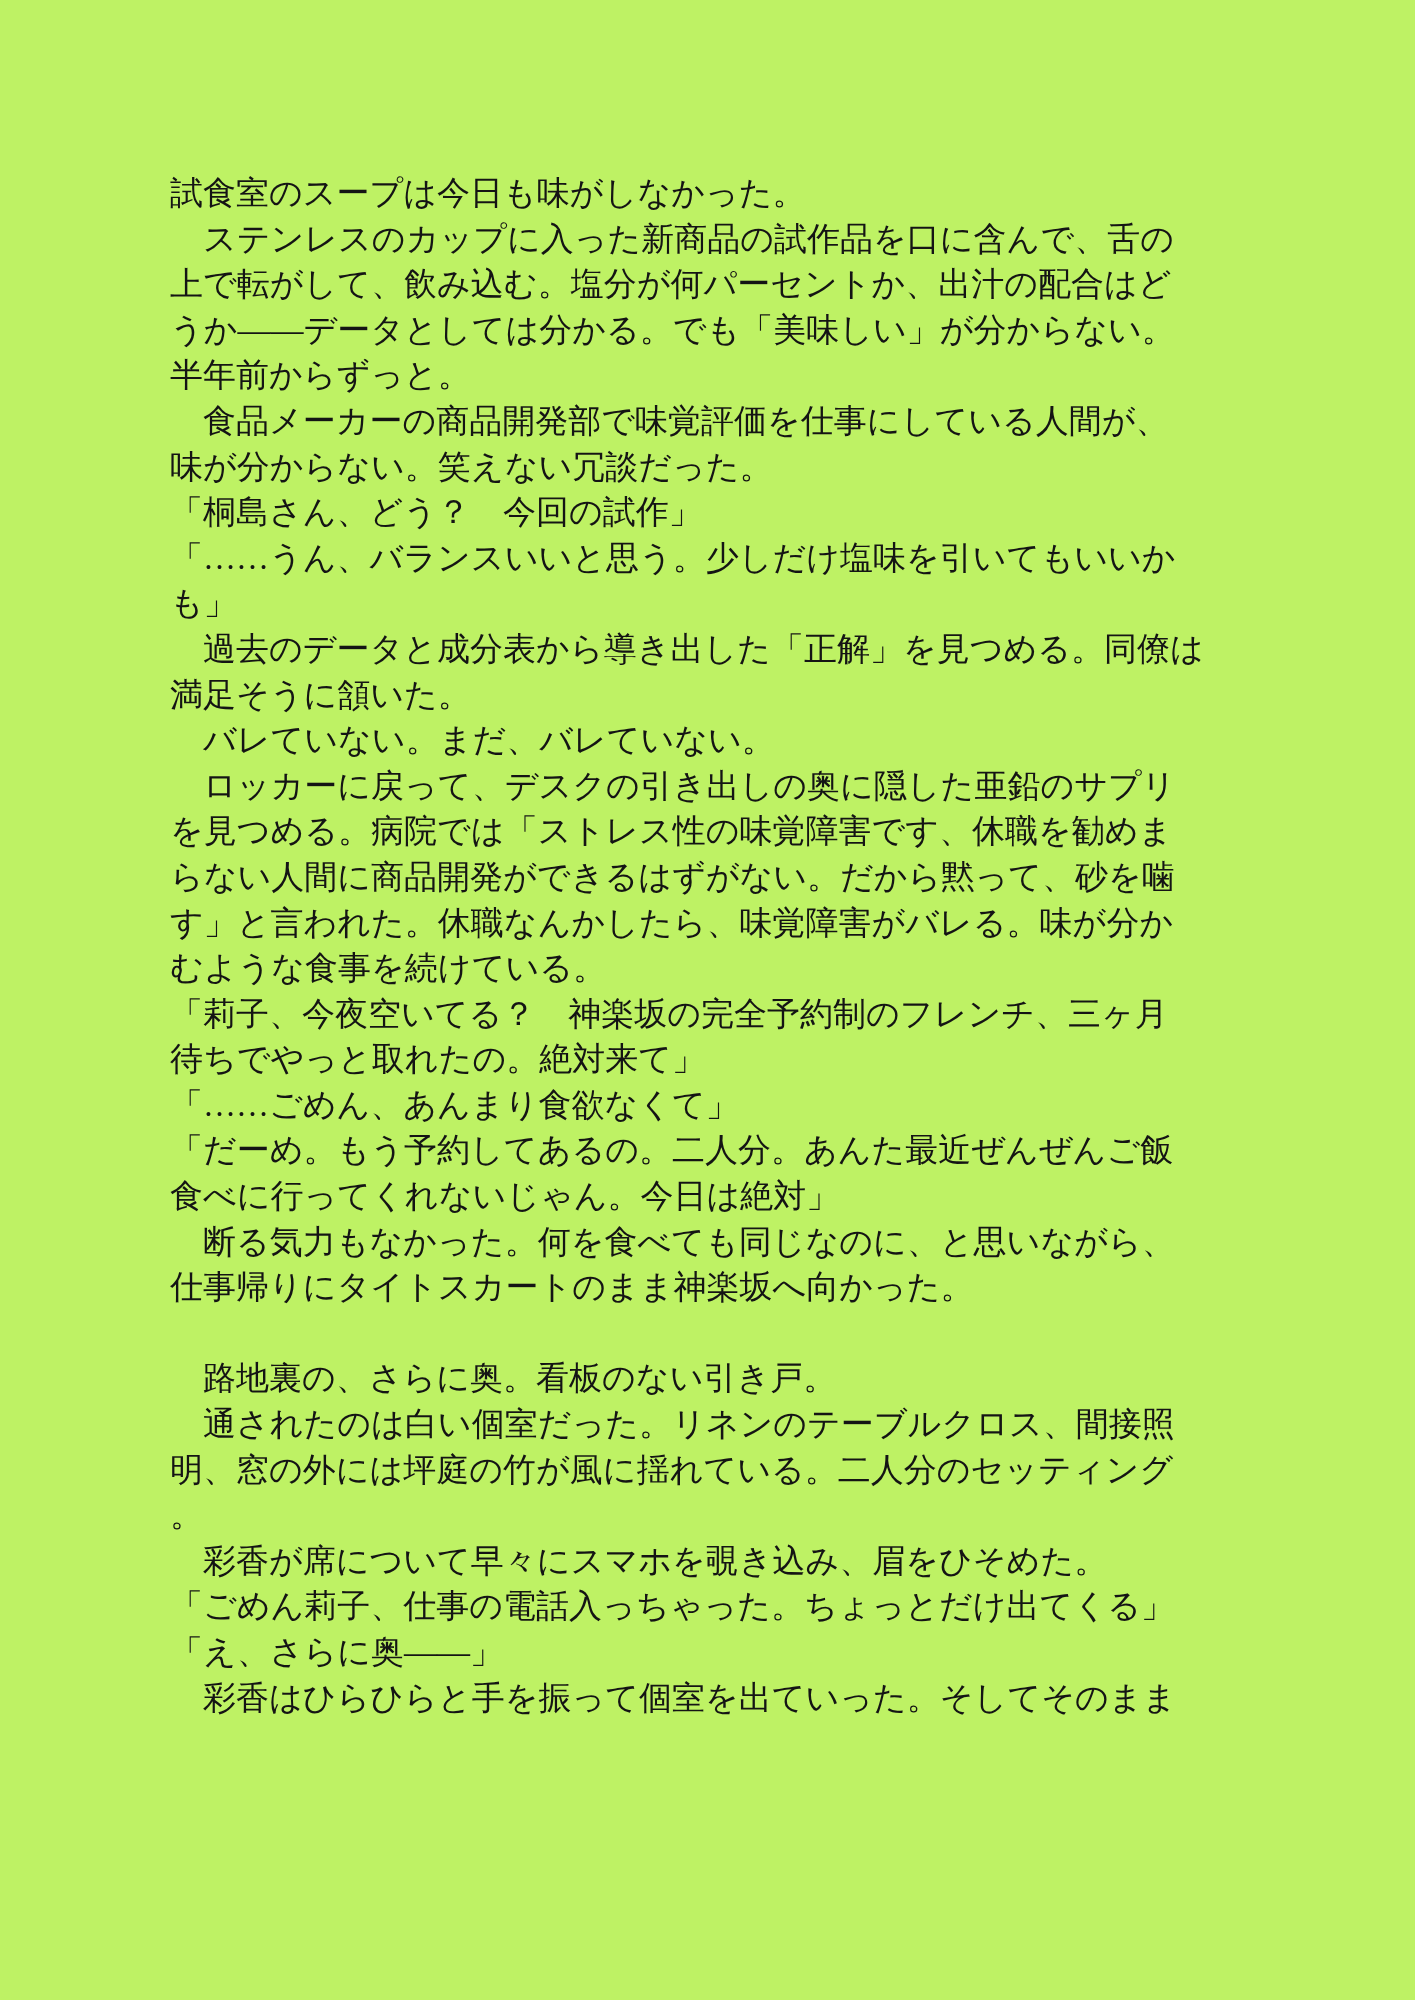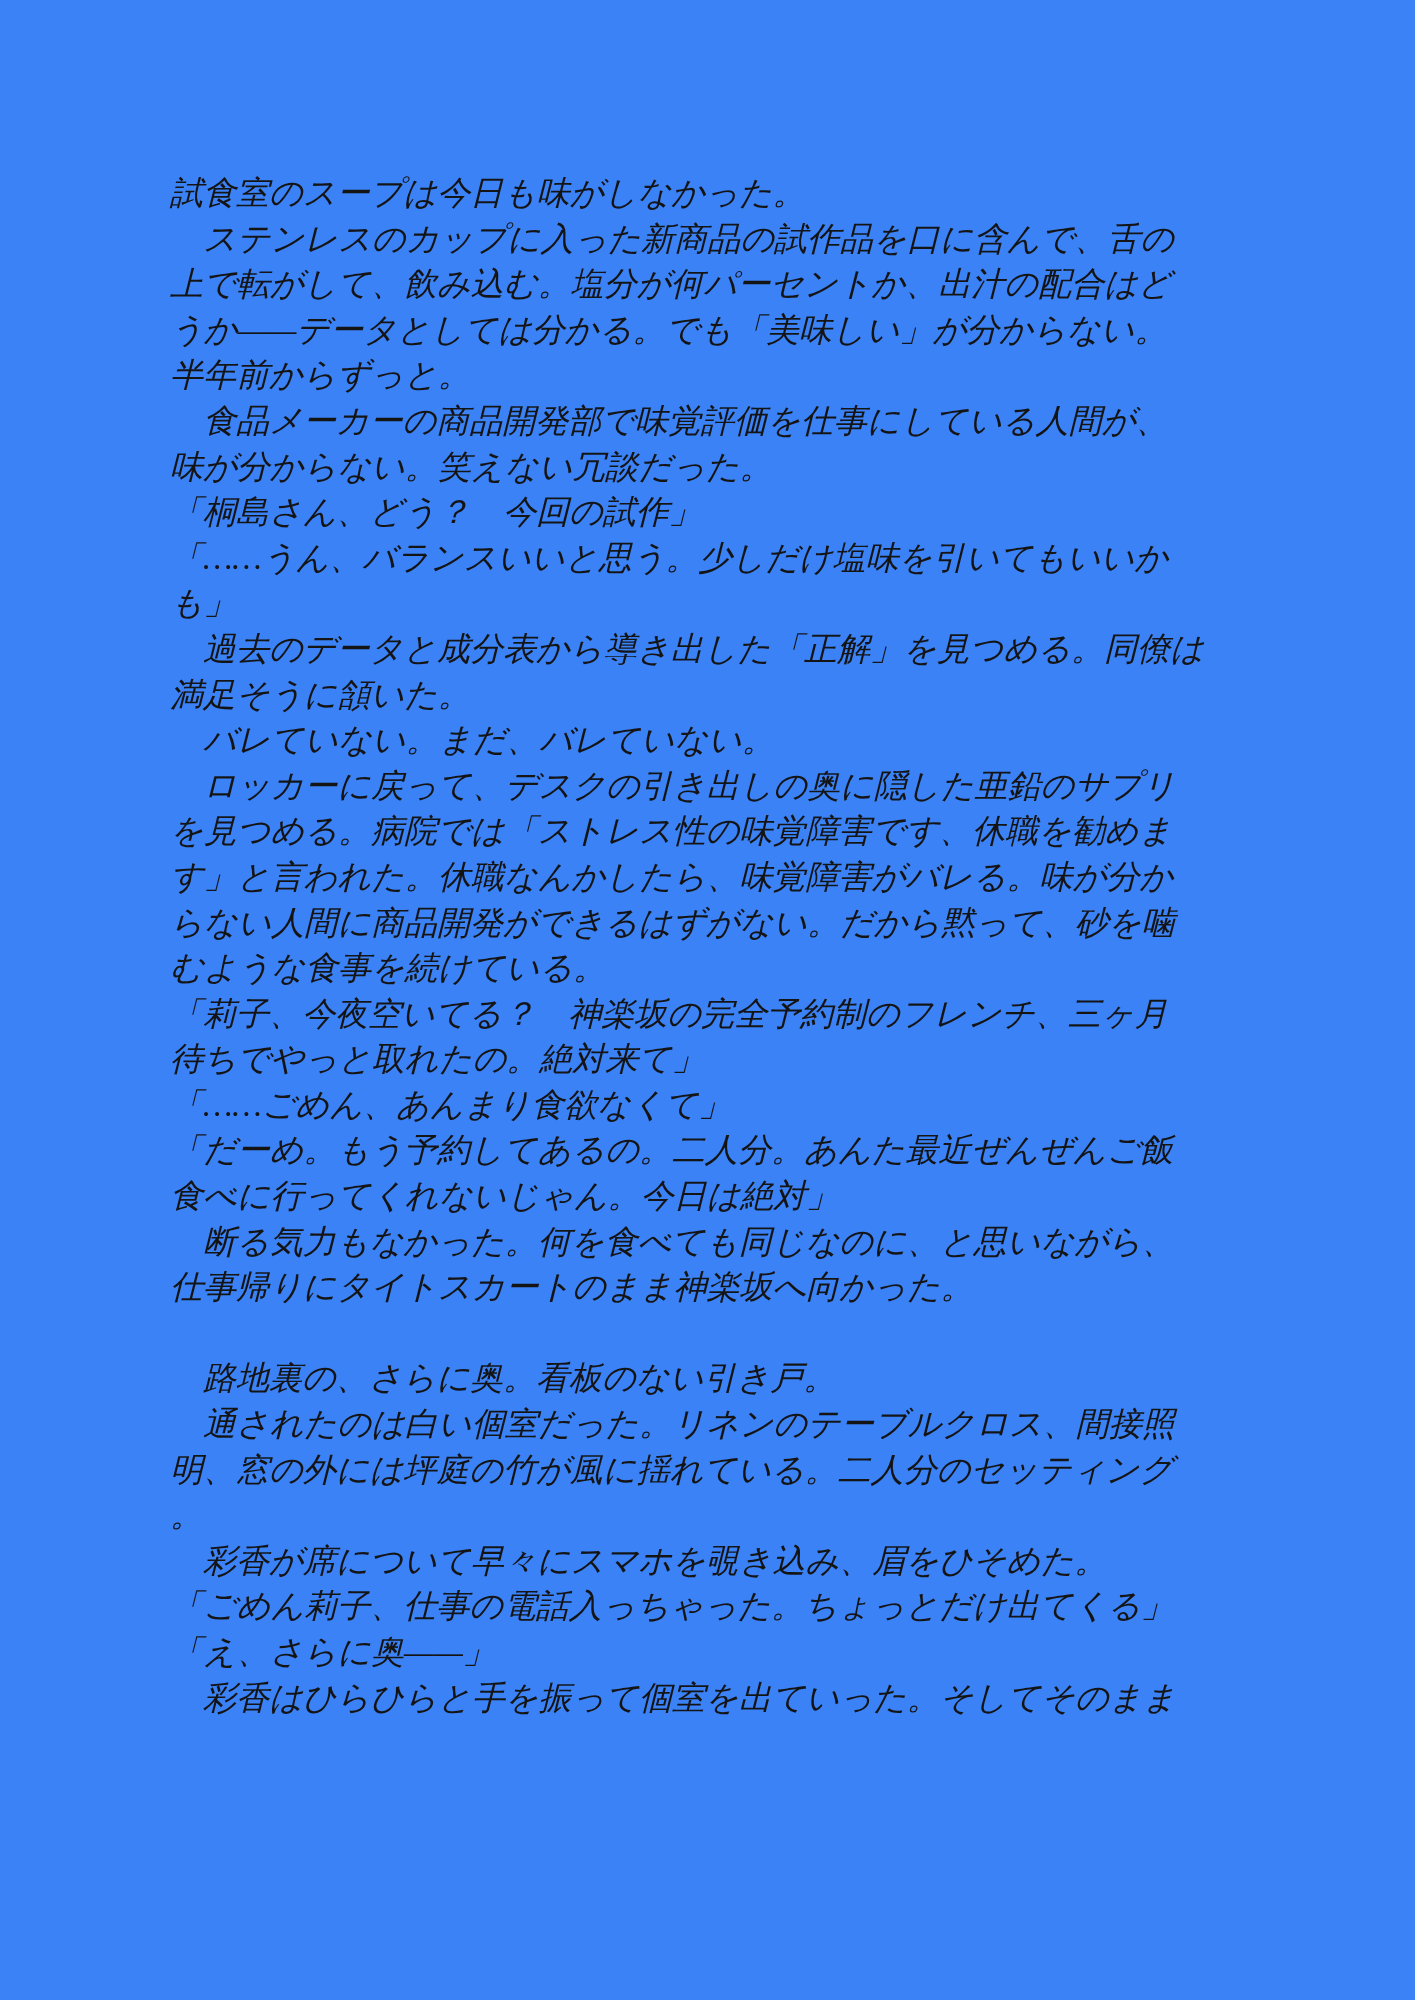--- a/index.html
+++ b/index.html
@@ -30,39 +30,39 @@
     font-weight: 400;
   }
   .text-line {
     height: 45.6px;
     white-space: pre;
   }
 </style>
 </head>
 <body>
 
-<main class="page" style="background: #3b82f6; font-style: italic;">
+<main class="page" style="background: #bef264;">
   <div class="page-text" id="page-text" style="color: rgb(20, 20, 20);">
       <div class="text-line">試食室のスープは今日も味がしなかった。</div>
       <div class="text-line">　ステンレスのカップに入った新商品の試作品を口に含んで、舌の</div>
       <div class="text-line">上で転がして、飲み込む。塩分が何パーセントか、出汁の配合はど</div>
       <div class="text-line">うか——データとしては分かる。でも「美味しい」が分からない。</div>
       <div class="text-line">半年前からずっと。</div>
       <div class="text-line">　食品メーカーの商品開発部で味覚評価を仕事にしている人間が、</div>
       <div class="text-line">味が分からない。笑えない冗談だった。</div>
       <div class="text-line">「桐島さん、どう？　今回の試作」</div>
       <div class="text-line">「……うん、バランスいいと思う。少しだけ塩味を引いてもいいか</div>
       <div class="text-line">も」</div>
       <div class="text-line">　過去のデータと成分表から導き出した「正解」を見つめる。同僚は</div>
       <div class="text-line">満足そうに頷いた。</div>
       <div class="text-line">　バレていない。まだ、バレていない。</div>
       <div class="text-line">　ロッカーに戻って、デスクの引き出しの奥に隠した亜鉛のサプリ</div>
       <div class="text-line">を見つめる。病院では「ストレス性の味覚障害です、休職を勧めま</div>
+      <div class="text-line">らない人間に商品開発ができるはずがない。だから黙って、砂を噛</div>
       <div class="text-line">す」と言われた。休職なんかしたら、味覚障害がバレる。味が分か</div>
-      <div class="text-line">らない人間に商品開発ができるはずがない。だから黙って、砂を噛</div>
       <div class="text-line">むような食事を続けている。</div>
       <div class="text-line">「莉子、今夜空いてる？　神楽坂の完全予約制のフレンチ、三ヶ月</div>
       <div class="text-line">待ちでやっと取れたの。絶対来て」</div>
       <div class="text-line">「……ごめん、あんまり食欲なくて」</div>
       <div class="text-line">「だーめ。もう予約してあるの。二人分。あんた最近ぜんぜんご飯</div>
       <div class="text-line">食べに行ってくれないじゃん。今日は絶対」</div>
       <div class="text-line">　断る気力もなかった。何を食べても同じなのに、と思いながら、</div>
       <div class="text-line">仕事帰りにタイトスカートのまま神楽坂へ向かった。</div>
       <div class="text-line"></div>
       <div class="text-line">　路地裏の、さらに奥。看板のない引き戸。</div>

